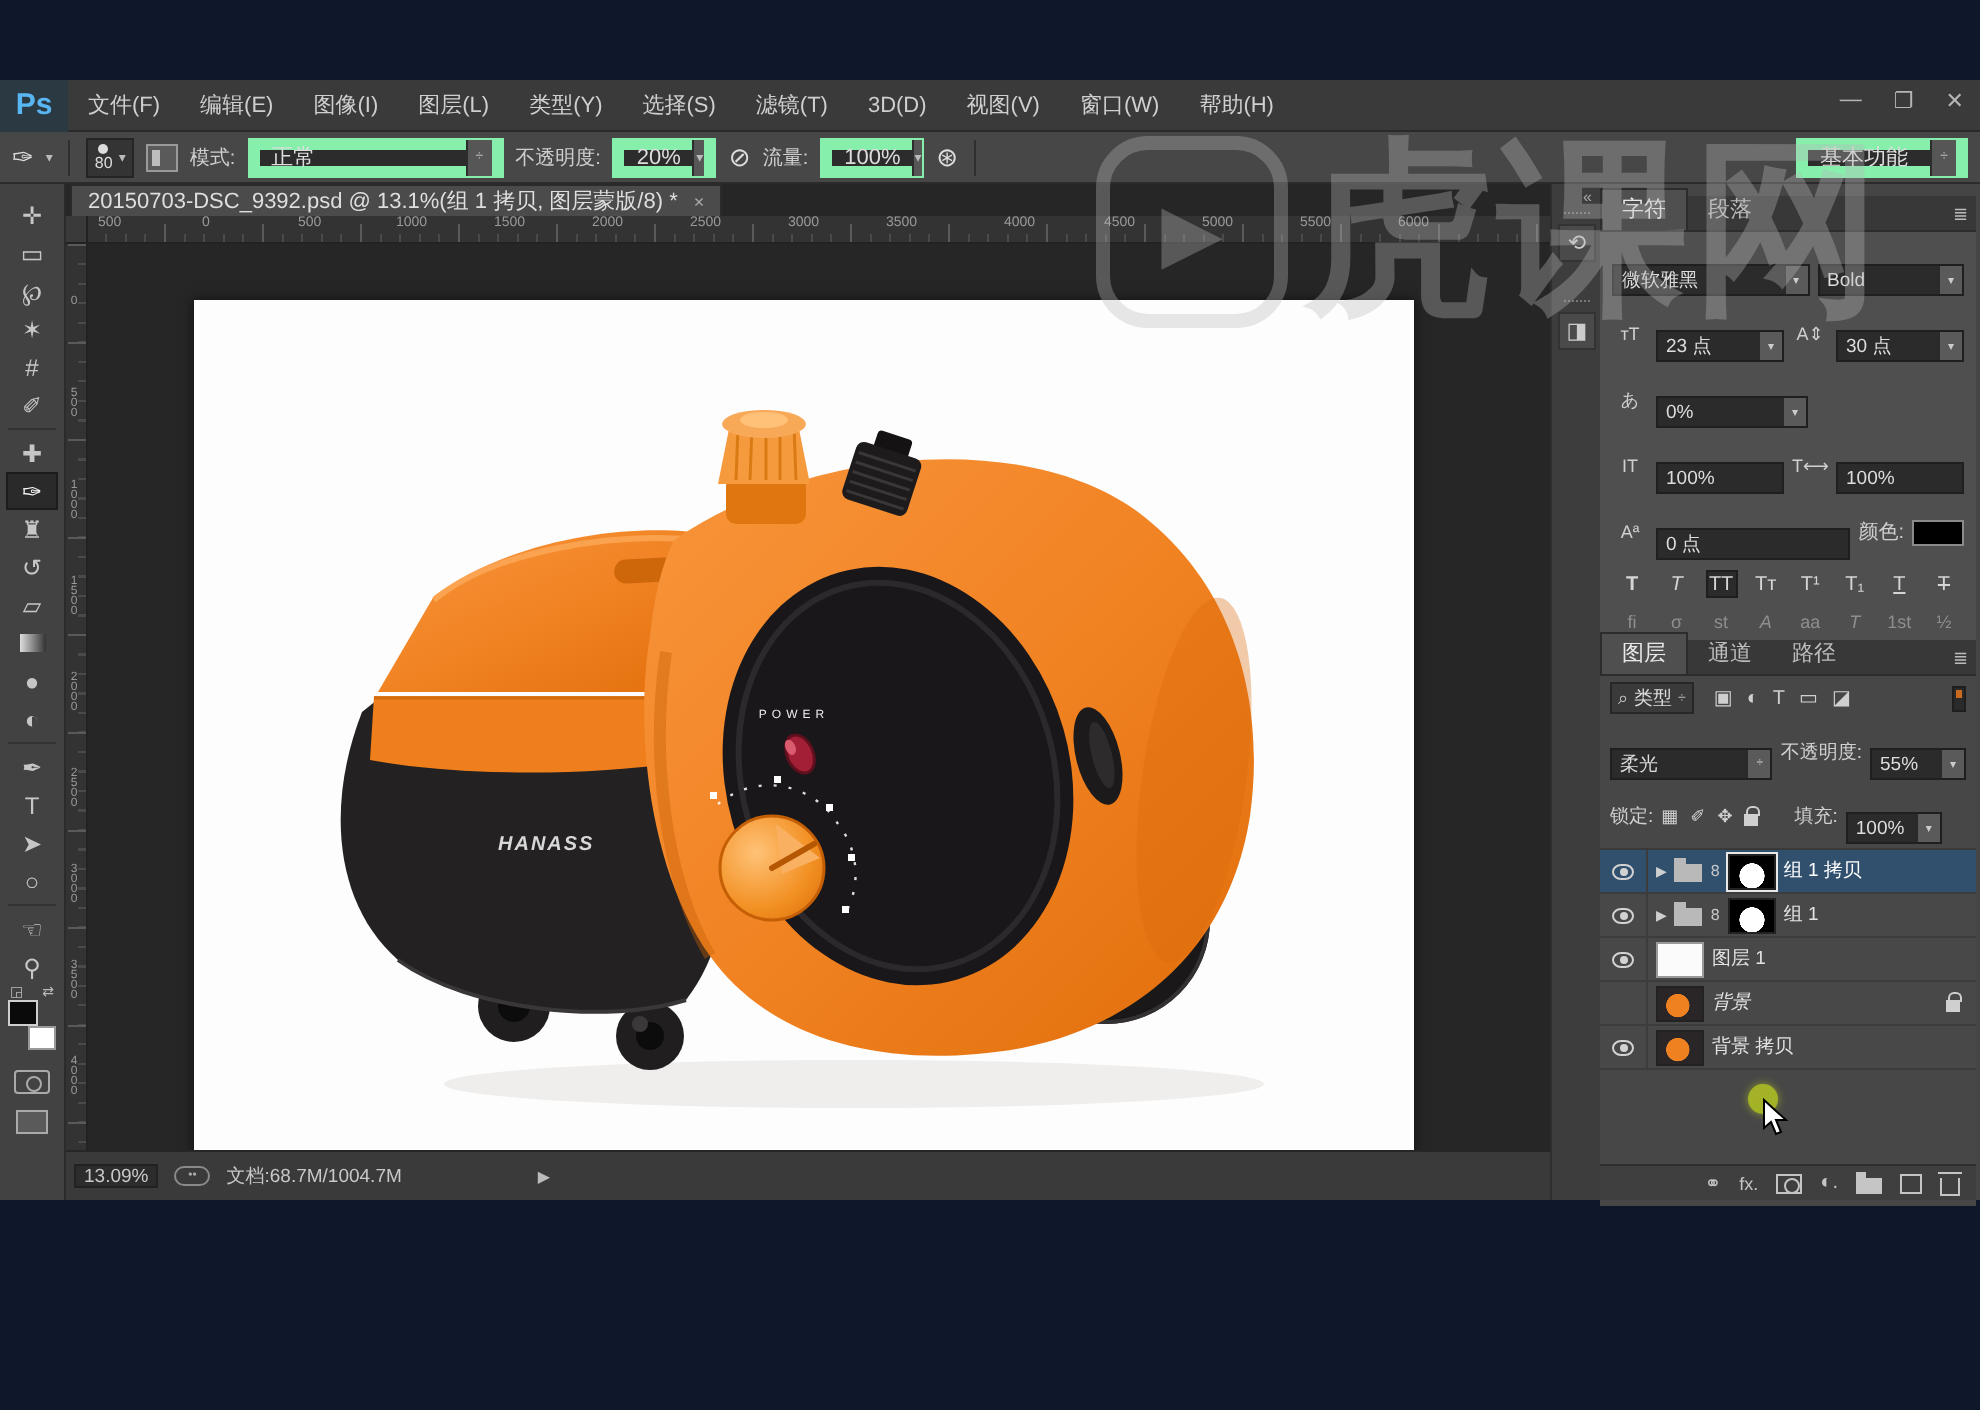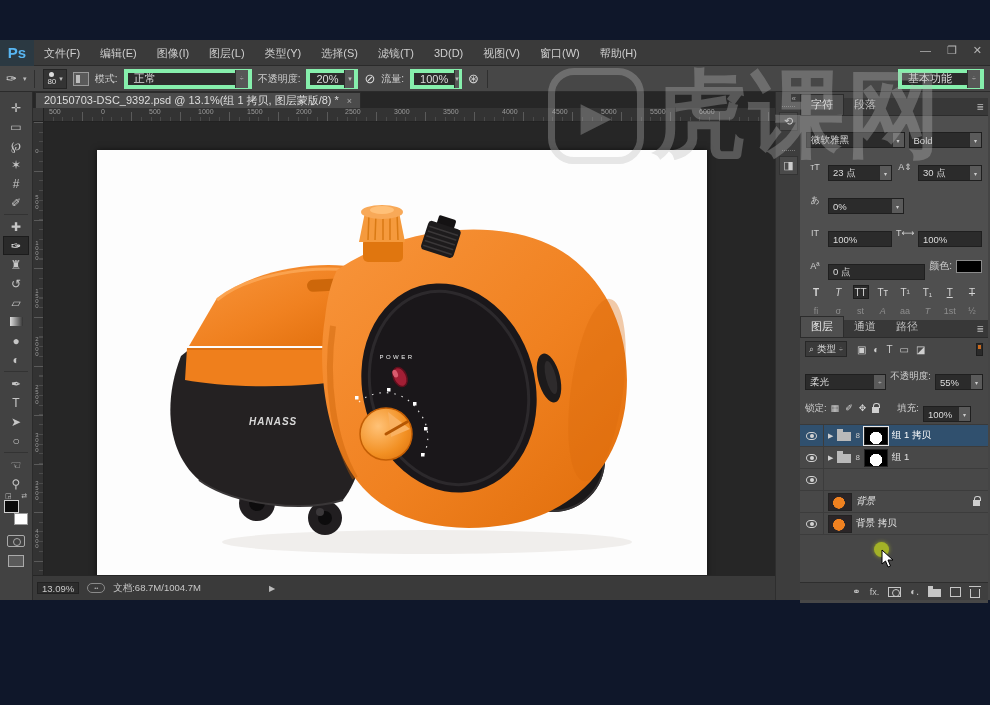--- a/index.html
+++ b/index.html
@@ -18,21 +18,21 @@
   .win-controls span { cursor:default; }
 
   
   .optionsbar { position:absolute; top:26px; left:0; right:0; height:26px; background:#474747; border-bottom:1px solid #2b2b2b; display:flex; align-items:center; gap:6px; padding:0 6px; color:#c9c9c9; font-size:11px; }
   .ob-divider { width:1px; height:18px; background:#2f2f2f; margin:0 2px; }
   .ob-toolicon { color:#ddd; font-size:13px; }
   .ob-chip { display:flex; align-items:center; background:#343434; border:1px solid #252525; height:20px; padding:0 3px; gap:3px; }
   .brush-dot { width:5px; height:5px; border-radius:50%; background:#ddd; display:inline-block; }
   .chip-num { font-size:8px; color:#ddd; }
   .dd-arrow { font-size:7px; color:#bbb; background:#565656; border-left:1px solid #2d2d2d; width:13px; height:18px; display:flex; align-items:center; justify-content:center; }
-  .combo { display:flex; align-items:center; background:#2c2c2c; border:4px solid #86efac; height:20px; }
+  .combo { display:flex; align-items:center; background:#2c2c2c; border:6px solid #86efac; height:20px; }
   .combo .val { padding:0 6px; color:#ddd; font-size:11px; white-space:nowrap; }
   .ob-right { margin-left:auto; display:flex; align-items:center; }
   .panel-toggle-icon { width:16px; height:14px; border:1px solid #9a9a9a; background:#5a5a5a; position:relative; }
   .panel-toggle-icon::before{ content:""; position:absolute; left:2px; top:2px; width:4px; height:8px; background:#bdbdbd; }
 
   
   .workarea { position:absolute; top:52px; left:0; right:0; bottom:0; }
 
   
   .toolbar { position:absolute; left:0; top:0; width:33px; height:508px; background:#424242; border-right:1px solid #2b2b2b; display:flex; flex-direction:column; align-items:center; padding-top:6px; }
@@ -577,20 +577,24 @@
                   <span class="folder-ic"></span>
                   <span class="chain">8</span>
                   <span class="thumb mask"></span>
                   <span class="lname">组 1</span>
                 </span>
               </div>
               <div class="layer-row">
                 <span class="eye-cell">
                     <span class="eye"></span>
                   </span>
+                <span class="lr-content">
+                  <span class="thumb white"></span>
+                  <span class="lname">图层 1</span>
+                </span>
               </div>
               <div class="layer-row">
                 <span class="eye-cell">
                     <span class="eye-empty"></span>
                   </span>
                 <span class="lr-content">
                   <span class="thumb img"></span>
                   <span class="lname italic">背景</span>
                   <span class="css-lock row-lock"></span>
                 </span>

